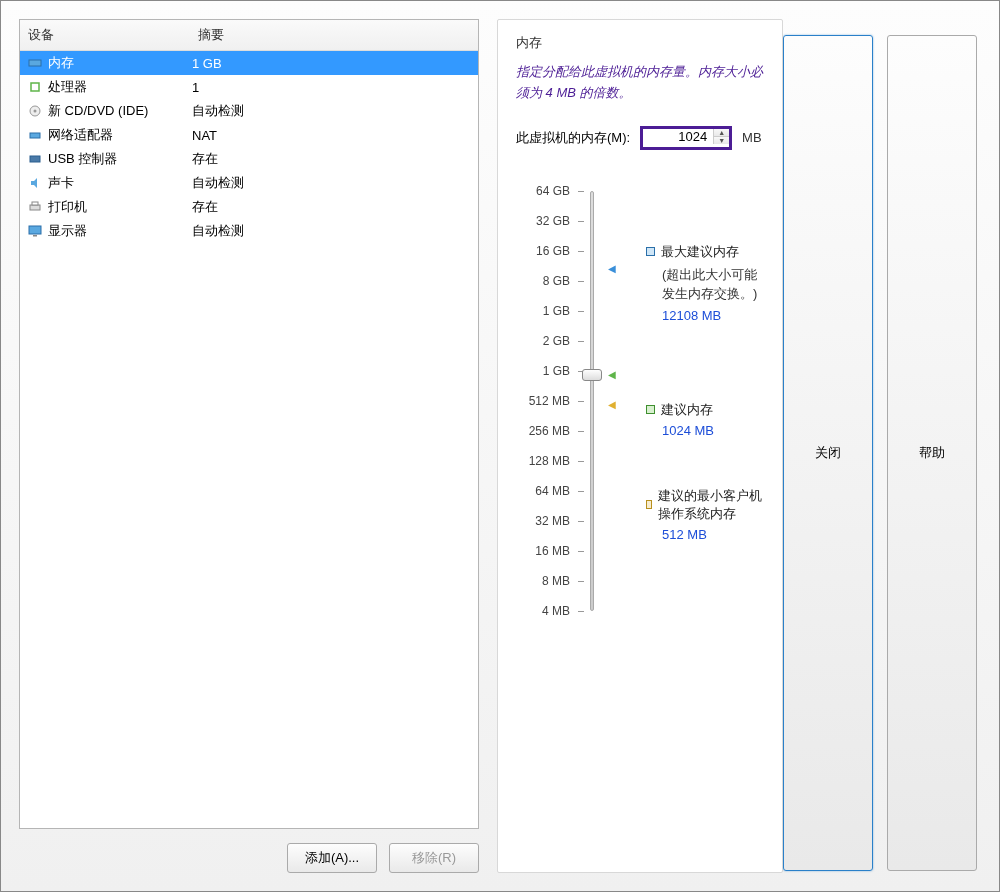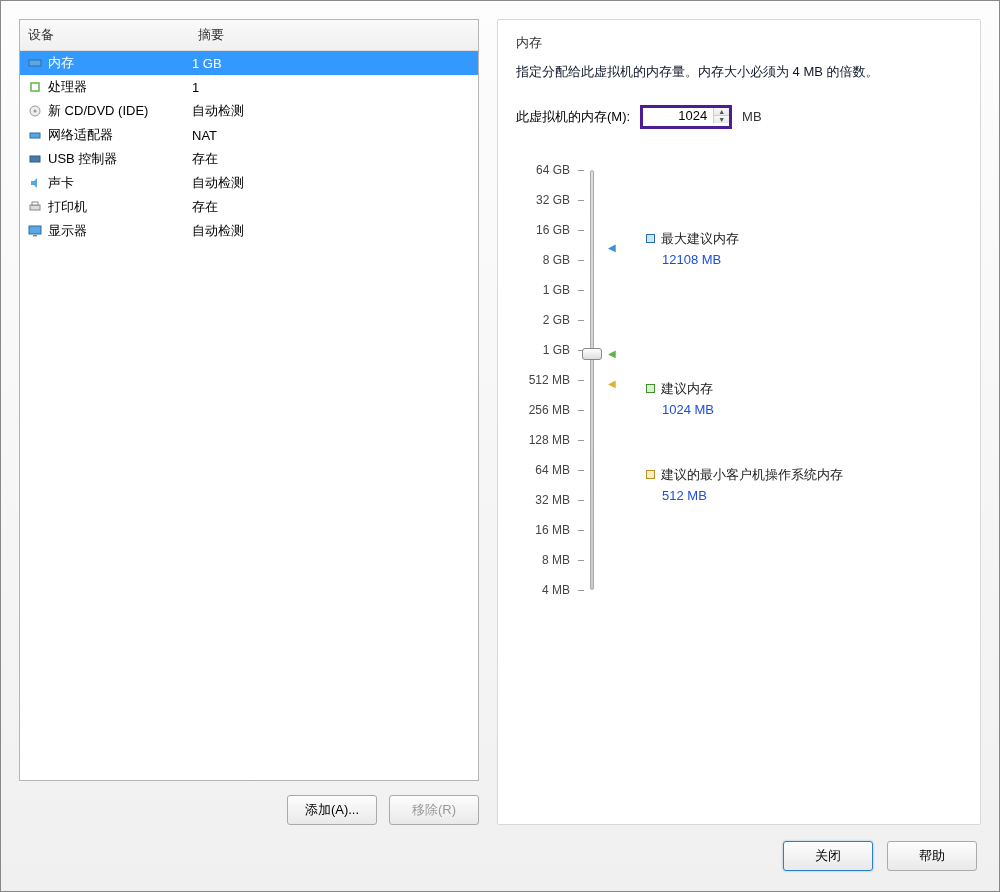--- a/index.html
+++ b/index.html
@@ -38,21 +38,20 @@
   display: flex;
   align-items: center;
   justify-content: center;
   font-weight: bold;
   cursor: pointer;
 }
 .content {
   flex: 1;
   padding: 18px;
   display: flex;
-  flex-direction: column;
 }
 .main-area {
   flex: 1;
   display: flex;
   gap: 18px;
 }
 .left-panel {
   width: 460px;
   display: flex;
   flex-direction: column;
@@ -123,23 +122,24 @@
   background: #fff;
   border-radius: 2px;
   padding: 14px 18px;
   position: relative;
 }
 .group-title {
   color: #333;
   margin-bottom: 10px;
 }
 .desc {
-  color: #0f172a;
+  color: #4c1d95;
   margin-bottom: 22px;
   line-height: 1.6;
+  font-style: italic;
 }
 .mem-input-row {
   display: flex;
   align-items: center;
   gap: 10px;
   margin-bottom: 26px;
 }
 .mem-input-row label { }
 .spinner {
   display: inline-flex;
@@ -427,25 +427,26 @@
           <div class="slider-track">
             <div class="track-line"></div>
             <div class="slider-thumb" style="top:178px"></div>
           </div>
           <div class="markers">
             <span class="marker" style="top:72px;color:#3a8fd9">◀</span>
             <span class="marker" style="top:178px;color:#5fb54a">◀</span>
             <span class="marker" style="top:208px;color:#e0b030">◀</span>
           </div>
           <div class="legend">
-            <div class="legend-item" style="top:60px">
+            <div class="legend-item" style="top:52px">
               <div class="legend-title">
                 <span class="legend-sq" style="border-color:#2a6fa9;background:#cfe6f7"></span>
                 <span>最大建议内存</span>
               </div>
+              <div class="legend-sub">(超出此大小可能发生内存交换。)</div>
               <div class="legend-val">12108 MB</div>
             </div>
             <div class="legend-item" style="top:210px">
               <div class="legend-title">
                 <span class="legend-sq" style="border-color:#3f8f2f;background:#d8f0cf"></span>
                 <span>建议内存</span>
               </div>
               <div class="legend-val">1024 MB</div>
             </div>
             <div class="legend-item" style="top:296px">

